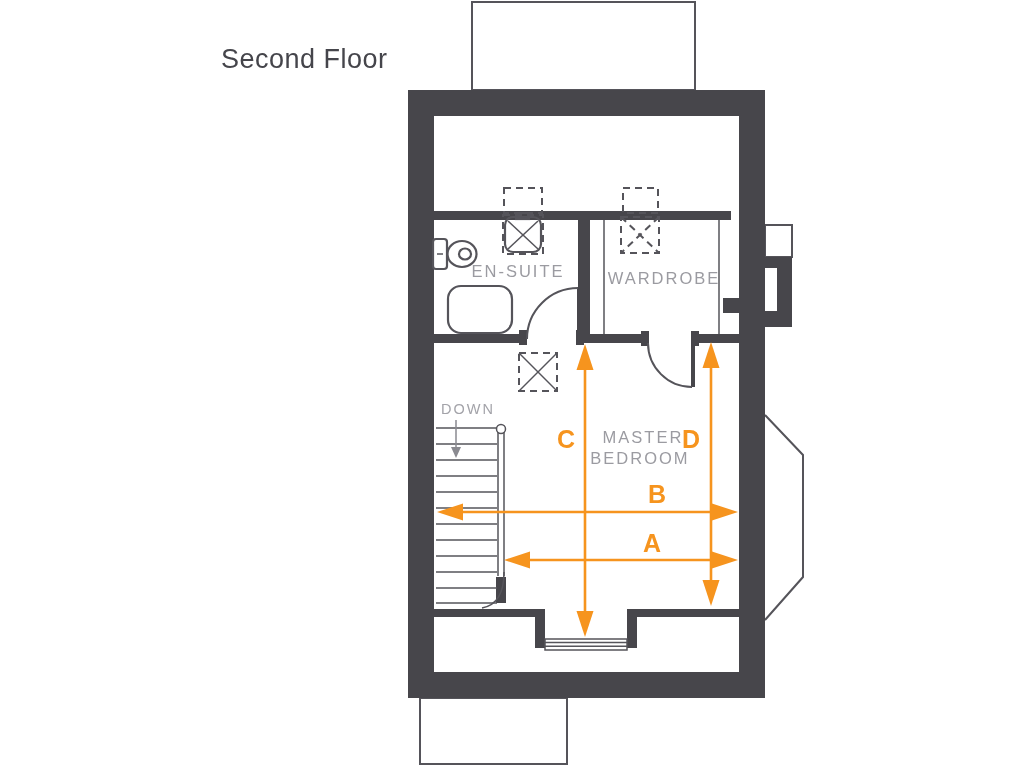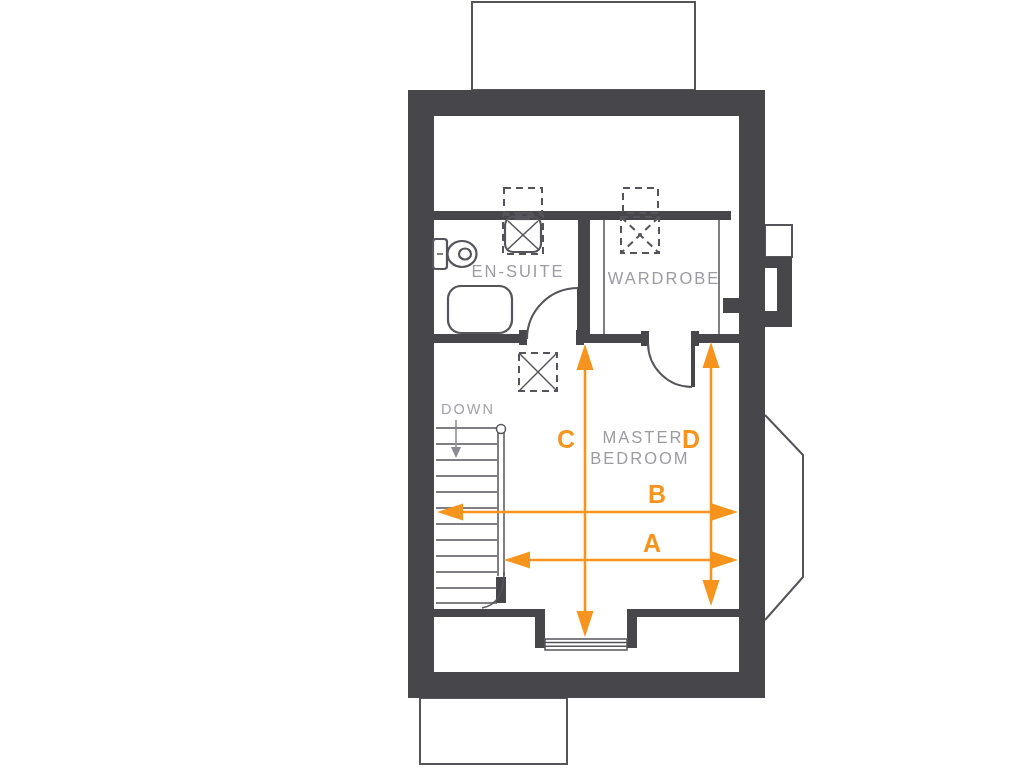--- a/index.html
+++ b/index.html
@@ -19,20 +19,21 @@
   .fix{stroke:#55545A;stroke-width:2.2;fill:none;}
   .dashbox{stroke:#55545A;stroke-width:2;fill:none;stroke-dasharray:7 5;}
   .dline{stroke:#F6941E;stroke-width:2.6;}
   .dhead{fill:#F6941E;stroke:none;}
 </style>
 </head>
 <body>
 
 <div id="canvas">
 
+  <div class="page-title">Second Floor</div>
 
   <svg id="plan-svg" width="1024" height="768" viewBox="0 0 1024 768">
 
     <g class="thin" stroke="#55545A">
       <rect x="472" y="2" width="223" height="88"></rect>
       <rect x="420" y="698" width="147" height="66"></rect>
       <polyline points="765,415 803,455 803,577 765,620"></polyline>
       <rect x="765" y="225" width="27" height="32"></rect>
     </g>
 

